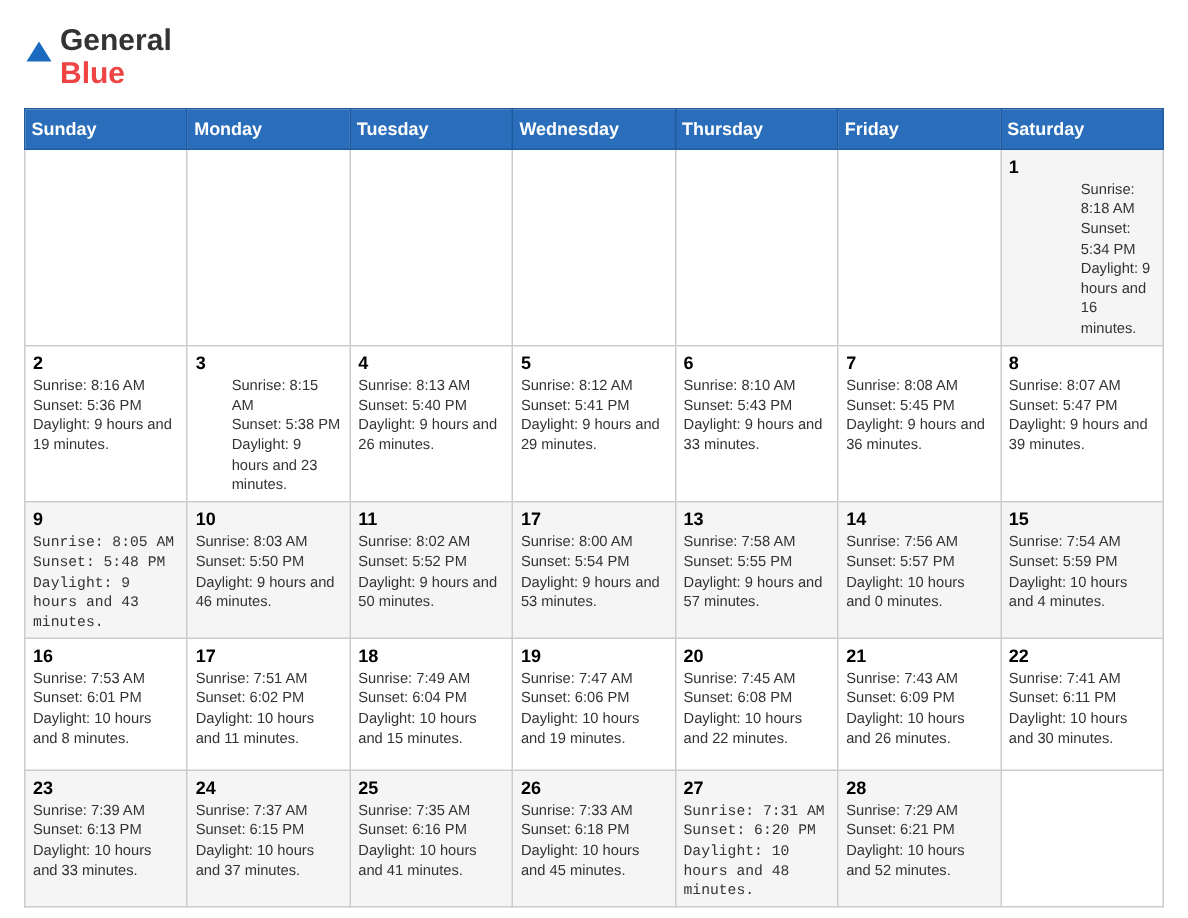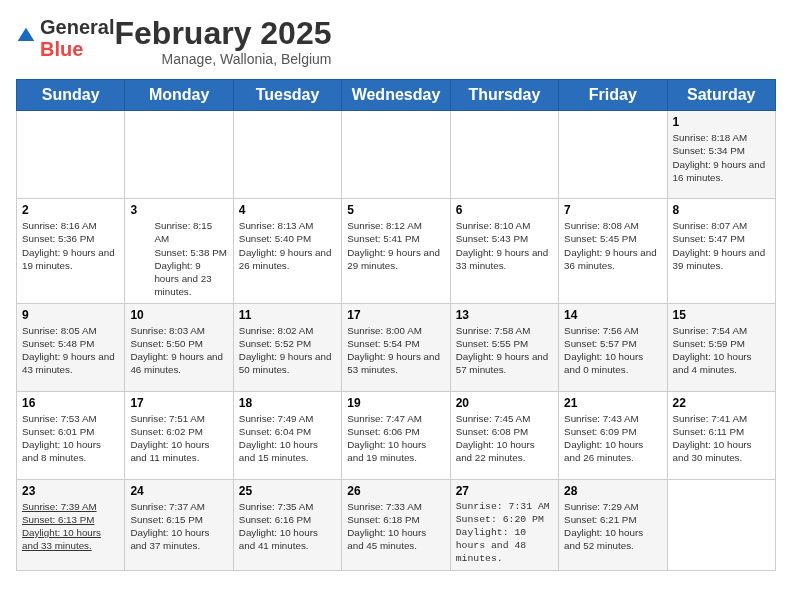--- a/index.html
+++ b/index.html
@@ -47,22 +47,22 @@
     }
     table {
       width: 100%;
       border-collapse: collapse;
       font-size: 10.5px;
     }
     thead th {
       background-color: #2a6ebb;
       color: #fff;
       padding: 6px 4px;
-      text-align: center;
-      font-size: 16px;
+      text-align: left;
+      font-size: 12px;
       font-weight: bold;
       border: 1px solid #1e5a9e;
     }
     tbody td {
       border: 1px solid #ccc;
       vertical-align: top;
       padding: 4px 5px;
       height: 88px;
       width: calc(100% / 7);
       background: #fff;
@@ -93,24 +93,20 @@
     <div>
       <svg class="logo-icon" viewBox="0 0 24 24" xmlns="http://www.w3.org/2000/svg">
         <polygon points="12,2 22,18 2,18" fill="#1a6bbf"></polygon>
       </svg>
     </div>
     <div class="logo-text">
       <span class="logo-general">General</span><br>
       <span class="logo-blue">Blue</span>
     </div>
   </div>
-  <div class="title-block">
-    <div class="month-year">February 2025</div>
-    <div class="location">Manage, Wallonia, Belgium</div>
-  </div>
 </div>
 
 <table>
   <thead>
     <tr>
     <th>Sunday</th>
         <th>Monday</th>
         <th>Tuesday</th>
         <th>Wednesday</th>
         <th>Thursday</th>
@@ -121,21 +117,21 @@
   <tbody>
   <tr>
         <td class="empty-cell"></td>
         <td class="empty-cell"></td>
         <td class="empty-cell"></td>
         <td class="empty-cell"></td>
         <td class="empty-cell"></td>
         <td class="empty-cell"></td>
         <td>
           <span class="day-num">1</span>
-          <div class="day-info" style="white-space: pre-line;">Sunrise: 8:18 AM
+          <div class="day-info" style="white-space: pre-line; margin-left: 48px;">Sunrise: 8:18 AM
 Sunset: 5:34 PM
 Daylight: 9 hours and 16 minutes.</div>
         </td>
       </tr>
       <tr>
         <td>
           <span class="day-num">2</span>
           <div class="day-info" style="white-space: pre-line;">Sunrise: 8:16 AM
 Sunset: 5:36 PM
 Daylight: 9 hours and 19 minutes.</div>
@@ -173,21 +169,21 @@
         <td>
           <span class="day-num">8</span>
           <div class="day-info" style="white-space: pre-line;">Sunrise: 8:07 AM
 Sunset: 5:47 PM
 Daylight: 9 hours and 39 minutes.</div>
         </td>
       </tr>
       <tr>
         <td>
           <span class="day-num">9</span>
-          <div class="day-info" style="white-space: pre-line;">Sunrise: 8:05 AM
+          <div class="day-info" style="white-space: pre-line; font-family: Liberation Mono, monospace;">Sunrise: 8:05 AM
 Sunset: 5:48 PM
 Daylight: 9 hours and 43 minutes.</div>
         </td>
         <td>
           <span class="day-num">10</span>
           <div class="day-info" style="white-space: pre-line;">Sunrise: 8:03 AM
 Sunset: 5:50 PM
 Daylight: 9 hours and 46 minutes.</div>
         </td>
         <td>
@@ -261,21 +257,21 @@
         <td>
           <span class="day-num">22</span>
           <div class="day-info" style="white-space: pre-line;">Sunrise: 7:41 AM
 Sunset: 6:11 PM
 Daylight: 10 hours and 30 minutes.</div>
         </td>
       </tr>
       <tr>
         <td>
           <span class="day-num">23</span>
-          <div class="day-info" style="white-space: pre-line; text-decoration: underline;">Sunrise: 7:39 AM
+          <div class="day-info" style="white-space: pre-line;">Sunrise: 7:39 AM
 Sunset: 6:13 PM
 Daylight: 10 hours and 33 minutes.</div>
         </td>
         <td>
           <span class="day-num">24</span>
           <div class="day-info" style="white-space: pre-line;">Sunrise: 7:37 AM
 Sunset: 6:15 PM
 Daylight: 10 hours and 37 minutes.</div>
         </td>
         <td>

